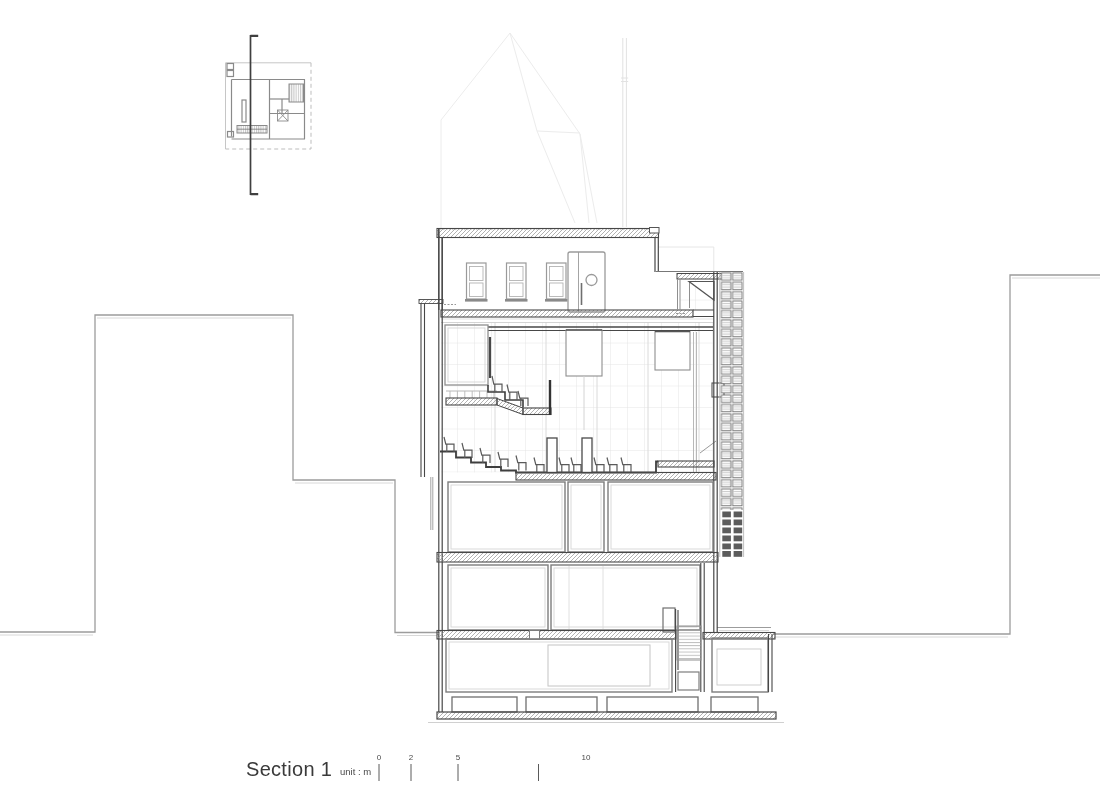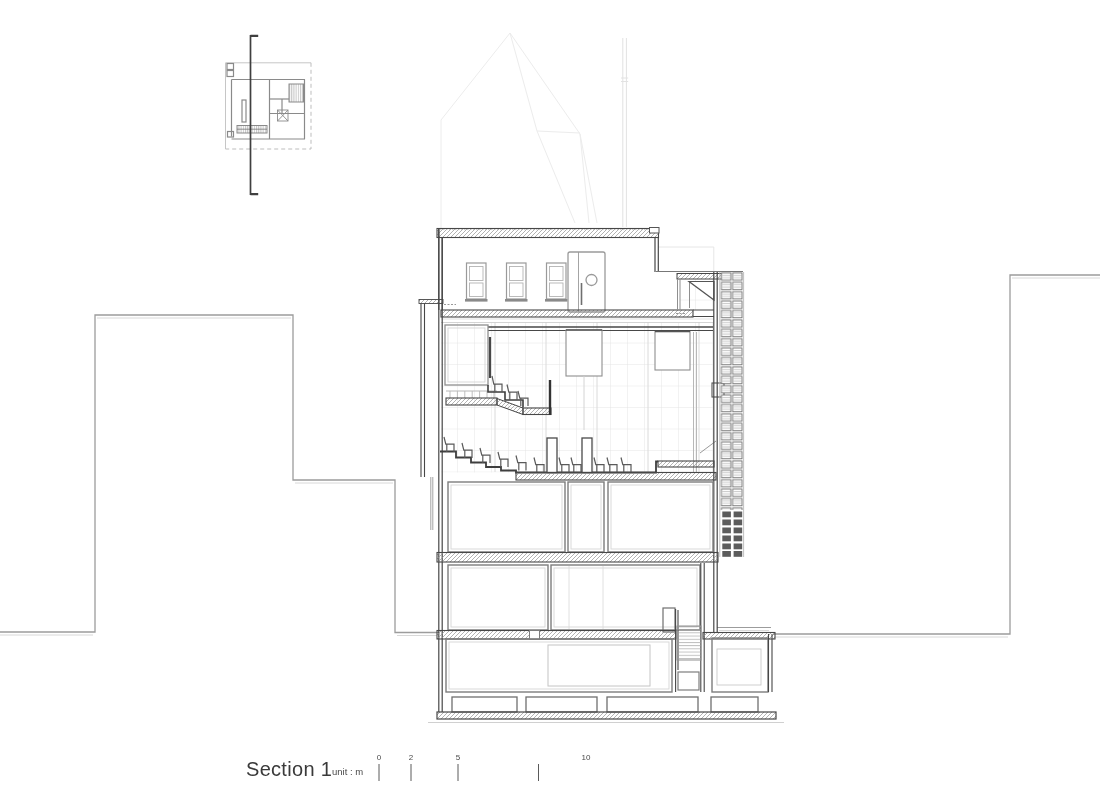--- a/index.html
+++ b/index.html
@@ -1,21 +1,21 @@
 <!DOCTYPE html>
 <html><head>
 <meta charset="utf-8">
 <style>
   html,body{margin:0;padding:0;background:#ffffff;}
   .stage{position:relative;width:1100px;height:808px;background:#ffffff;overflow:hidden;
          font-family:"Liberation Sans", sans-serif;}
   .stage svg{position:absolute;left:0;top:0;}
   .label{position:absolute;color:#3c3c3c;white-space:pre;}
   .title-label{left:246px;top:758px;font-size:20px;letter-spacing:.3px;color:#3a3a3a;}
-  .unit-label{left:332px;top:766px;font-size:9.5px;color:#4a4a4a;}
+  .unit-label{left:340px;top:766px;font-size:9.5px;color:#4a4a4a;}
   .tick-label{position:absolute;top:753px;font-size:8px;color:#4a4a4a;transform:translateX(-50%);}
   .tl-0{left:379px;} .tl-1{left:411px;} .tl-2{left:458px;} .tl-3{left:538px;margin-left:48px;}
 </style>
 </head>
 <body>
 
 <div class="stage">
 
 <svg width="1100" height="808" viewBox="0 0 1100 808">
   <defs>

